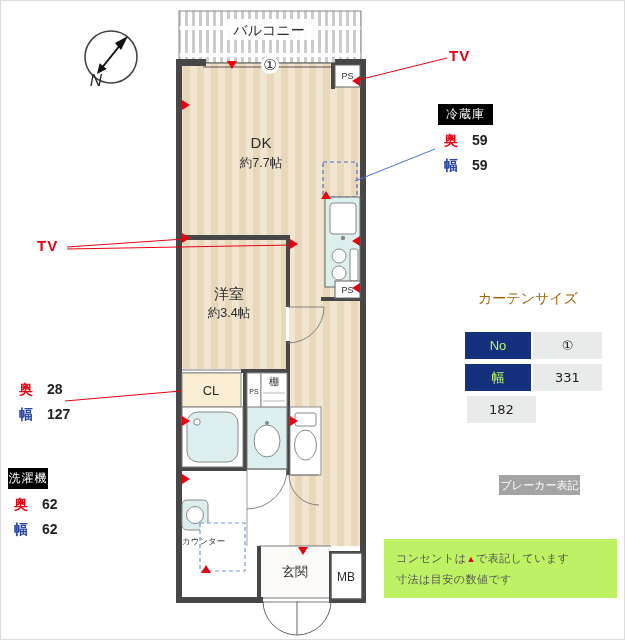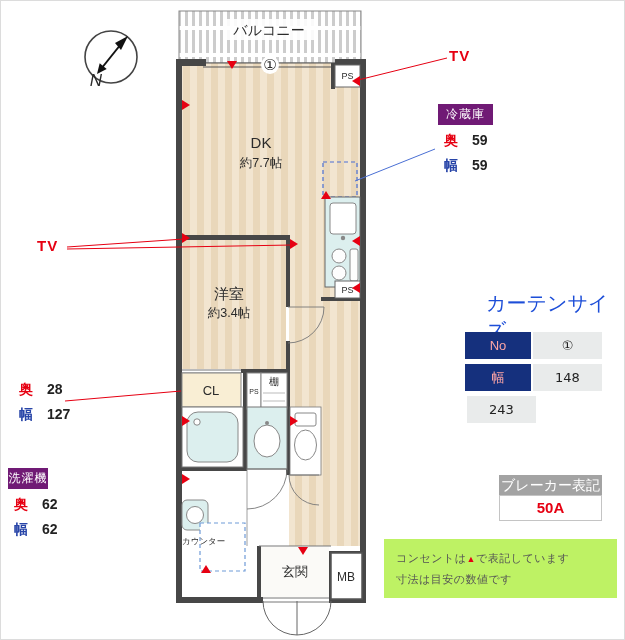--- a/index.html
+++ b/index.html
@@ -3,32 +3,32 @@
 <meta charset="utf-8">
 <style>
   html,body{margin:0;padding:0;background:#fff;}
   .stage{position:relative;width:625px;height:640px;background:#ffffff;
          font-family:"Liberation Sans","DejaVu Sans",sans-serif;overflow:hidden;
          border:1px solid #dcdcdc;box-sizing:border-box;}
   .stage > svg{position:absolute;left:0;top:0;}
   .abs{position:absolute;}
   svg text{fill:#2b2b2b;font-family:"Liberation Sans","DejaVu Sans",sans-serif;}
   .tv{font-size:15px;font-weight:700;color:#e60012;letter-spacing:1px;}
-  .badge{background:#701a75;color:#fff;font-size:12px;text-align:center;letter-spacing:1px;}
+  .badge{background:#000000;color:#fff;font-size:12px;text-align:center;letter-spacing:1px;}
   .meas{display:flex;font-size:14px;font-weight:700;color:#222;}
   .meas .lab{width:28px;}
   .meas .lab.red{color:#e60012;}
   .meas .lab.blue{color:#2845a8;}
-  .curtain-title{font-size:20px;color:#1d4ed8;margin-left:8px;}
+  .curtain-title{font-size:14px;color:#a16207;}
   .crow{display:flex;margin-bottom:5px;}
-  .ccell-l{width:66px;height:27px;background:#15307d;color:#fca5a5;font-size:13px;
+  .ccell-l{width:66px;height:27px;background:#15307d;color:#bef264;font-size:13px;
            display:flex;align-items:center;justify-content:center;}
   .ccell-r{width:69px;height:27px;margin-left:2px;background:#e9ebeb;color:#222;font-size:13px;
            display:flex;align-items:center;justify-content:center;font-family:"DejaVu Sans",sans-serif;}
-  .breaker-title{width:103px;height:20px;background:#a3a3a3;color:#fff;font-size:14px;
+  .breaker-title{width:81px;height:20px;background:#a3a3a3;color:#fff;font-size:11px;
                  text-align:center;line-height:20px;}
   .breaker-val{width:103px;height:26px;background:#fff;border:1px solid #c4c4c4;color:#e60012;
                font-size:15px;font-weight:700;text-align:center;line-height:24px;box-sizing:border-box;}
   .note{width:233px;height:59px;background:#bef264;font-size:11px;color:#555;
         padding:9px 12px;box-sizing:border-box;line-height:1.9;letter-spacing:0.5px;}
   .note .mark{color:#e60012;font-size:9px;}
 </style>
 </head>
 <body>
 
@@ -256,29 +256,28 @@
   </div>
 
   <div class="abs curtain-title" style="left:477px;top:289px;">カーテンサイズ</div>
   <div class="abs" style="left:464px;top:331px;">
     <div class="crow">
       <div class="ccell-l">No</div>
       <div class="ccell-r">①</div>
     </div>
     <div class="crow">
       <div class="ccell-l">幅</div>
-      <div class="ccell-r">148</div>
+      <div class="ccell-r">331</div>
     </div>
     <div class="crow">
-      <div class="ccell-r">243</div>
+      <div class="ccell-r">182</div>
     </div>
   </div>
 
   <div class="abs breaker-title" style="left:498px;top:474px;">ブレーカー表記</div>
-  <div class="abs breaker-val" style="left:498px;top:494px;">50A</div>
 
   <div class="abs note" style="left:383px;top:538px;">
     <div>
       <span>コンセントは</span><span class="mark">▲</span><span>で表記しています</span>
     </div>
     <div>寸法は目安の数値です</div>
   </div>
 
 </div>
 

